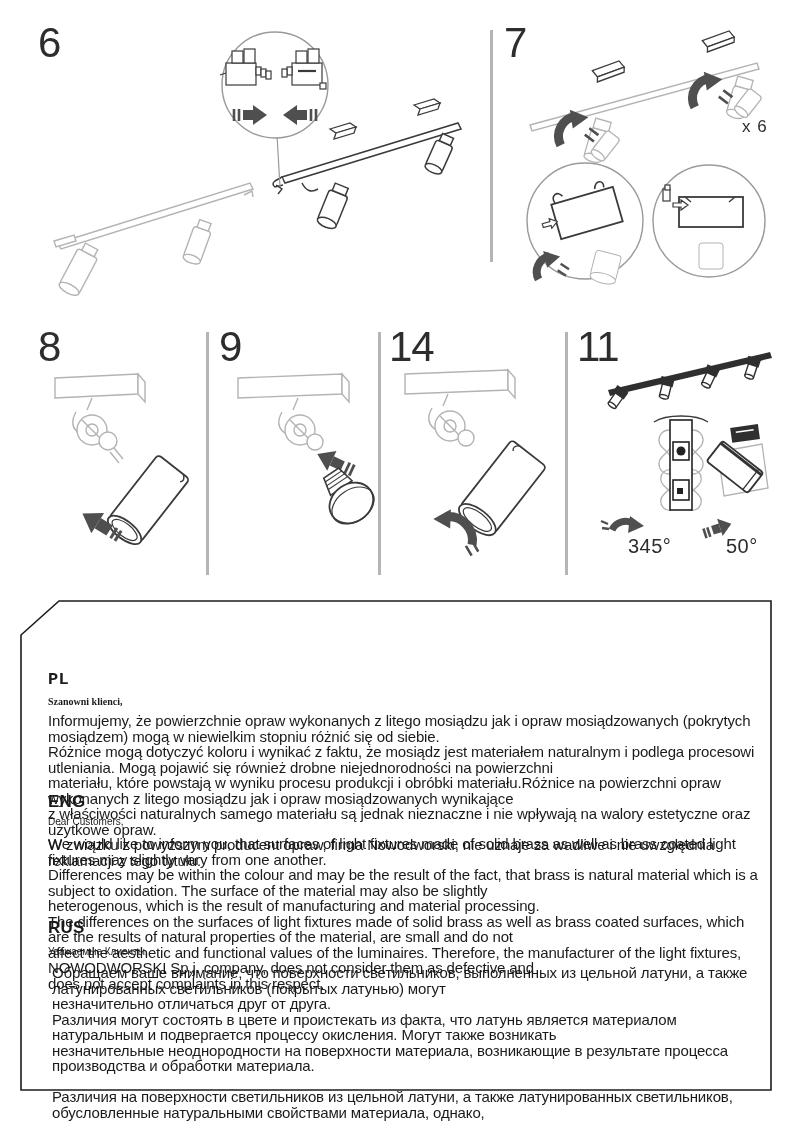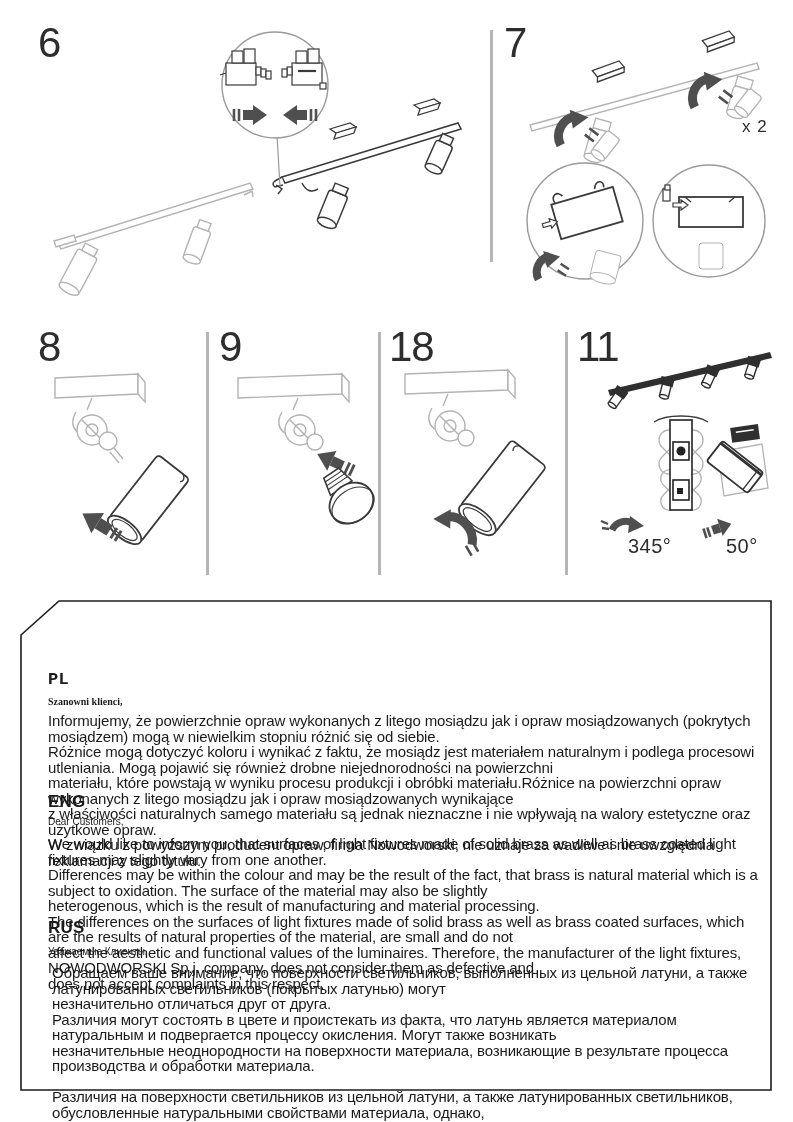--- a/index.html
+++ b/index.html
@@ -193,21 +193,21 @@
     </g>
     <rect class="ink" x="174" y="172" width="64" height="30" stroke-width="1.8"></rect>
     <path d="M180,172 l6,5 M230,172 l-6,5" stroke="#3a3a3a" fill="none" stroke-width="1.4"></path>
     <g stroke="#3a3a3a" fill="#fff" stroke-width="1.2">
       <rect x="158" y="164" width="7" height="12"></rect>
       <rect x="160" y="160" width="5" height="5"></rect>
     </g>
     <polygon points="168,178 176,178 176,175 183,180 176,185 176,182 168,182" fill="#fff" stroke="#3a3a3a" stroke-width="1.2"></polygon>
   </g>
 </svg>
-<div class="small-label qty-label" style="left:237px;top:92px;">x 2</div>
+<div class="small-label qty-label" style="left:237px;top:92px;">x 6</div>
 </div>
 
 <div class="step-num" style="left:38px;top:326px;">8</div>
 <div class="panel" style="left:30px;top:330px;width:177px;height:248px;">
 <svg width="177" height="248" viewBox="0 0 177 248">
   <g stroke-width="1.4">
     <polygon class="ghostw" points="25,48 108,44 108,64 25,68"></polygon>
     <polygon class="ghostw" points="108,44 115,52 115,72 108,64"></polygon>
   </g>
   <g class="ghost" stroke-width="1.4" fill="none">
@@ -261,21 +261,21 @@
     <polygon class="ink" points="-9,-30 9,-30 13,-12 -13,-12" stroke-width="1.6"></polygon>
     <path d="M-10,-26 l20,0 M-11,-22 l22,0 M-12,-18 l24,0" stroke="#3a3a3a" stroke-width="1.1" fill="none"></path>
     <ellipse class="ink" cx="0" cy="6" rx="23" ry="19" stroke-width="1.8"></ellipse>
     <ellipse cx="0" cy="9" rx="23" ry="16" fill="none" stroke="#3a3a3a" stroke-width="1.2"></ellipse>
   </g>
 </svg>
 </div>
 
 <div class="divider" style="left:378px;top:332px;height:243px;"></div>
 
-<div class="step-num" style="left:389px;top:326px;">18</div>
+<div class="step-num" style="left:389px;top:326px;">14</div>
 <div class="panel" style="left:390px;top:330px;width:175px;height:248px;">
 <svg width="175" height="248" viewBox="0 0 175 248">
   <g stroke-width="1.4">
     <polygon class="ghostw" points="15,44 118,40 118,60 15,64"></polygon>
     <polygon class="ghostw" points="118,40 125,48 125,68 118,60"></polygon>
   </g>
   <g class="ghost" stroke-width="1.4" fill="none">
     <line x1="58" y1="64" x2="53" y2="76"></line>
     <path d="M42,78 q-8,14 4,22"></path>
     <circle cx="60" cy="96" r="15" fill="#fff"></circle>

